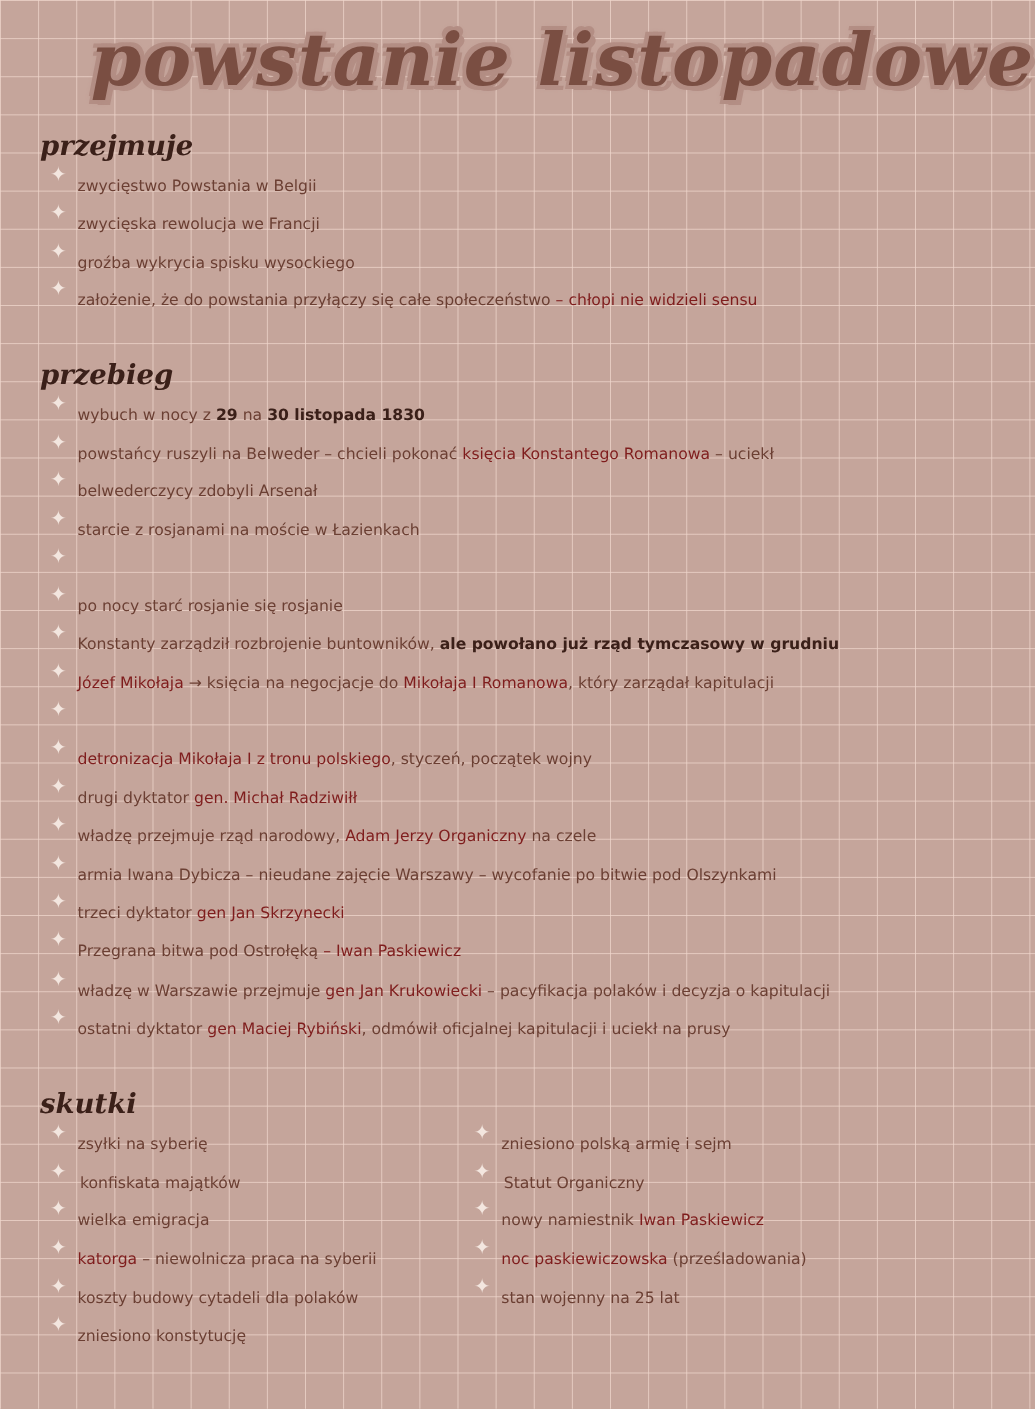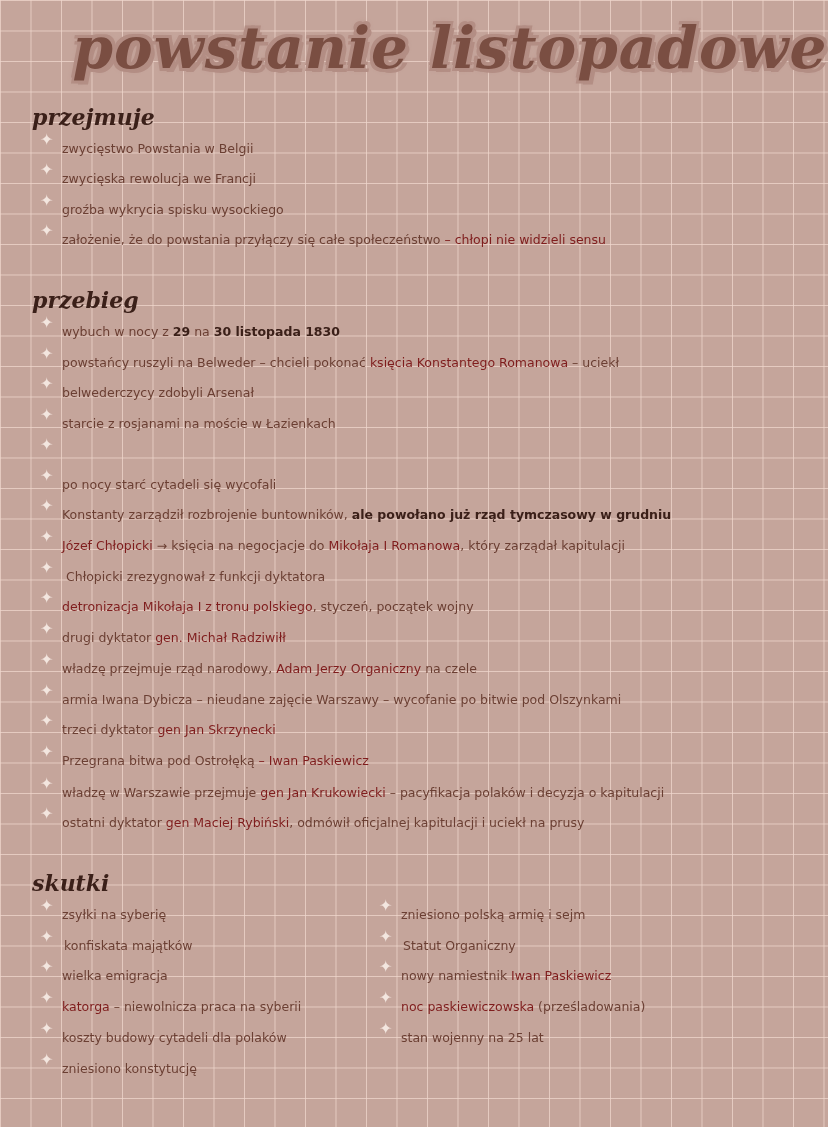--- a/index.html
+++ b/index.html
@@ -53,27 +53,27 @@
 <div class="item" style="left:62px;top:321px"><span class="star">✦</span><span>wybuch w nocy z </span><span class="dark">29</span><span> na </span><span class="dark">30 listopada 1830</span></div>
 
 <div class="item" style="left:62px;top:352px"><span class="star">✦</span><span>powstańcy ruszyli na Belweder – chcieli pokonać </span><span class="muted">księcia Konstantego Romanowa</span><span> – uciekł</span></div>
 
 <div class="item" style="left:62px;top:382px"><span class="star">✦</span><span>belwederczycy zdobyli Arsenał</span></div>
 
 <div class="item" style="left:62px;top:413px"><span class="star">✦</span><span>starcie z rosjanami na moście w Łazienkach</span></div>
 
 <div class="item" style="left:62px;top:443px"><span class="star">✦</span></div>
 
-<div class="item" style="left:62px;top:474px"><span class="star">✦</span><span>po nocy starć cytadeli się wycofali</span></div>
+<div class="item" style="left:62px;top:474px"><span class="star">✦</span><span>po nocy starć rosjanie się rosjanie</span></div>
 
 <div class="item" style="left:62px;top:504px"><span class="star">✦</span><span>Konstanty zarządził rozbrojenie buntowników, </span><span class="dark">ale powołano już rząd tymczasowy w grudniu</span></div>
 
-<div class="item" style="left:62px;top:535px"><span class="star">✦</span><span class="muted">Józef Chłopicki</span><span> → księcia na negocjacje do </span><span class="muted">Mikołaja I Romanowa</span><span>, który zarządał kapitulacji</span></div>
+<div class="item" style="left:62px;top:535px"><span class="star">✦</span><span class="muted">Józef Mikołaja</span><span> → księcia na negocjacje do </span><span class="muted">Mikołaja I Romanowa</span><span>, który zarządał kapitulacji</span></div>
 
-<div class="item" style="left:66px;top:566px"><span class="star" style="left:-26px">✦</span><span>Chłopicki zrezygnował z funkcji dyktatora</span></div>
+<div class="item" style="left:66px;top:566px"><span class="star" style="left:-26px">✦</span></div>
 
 <div class="item" style="left:62px;top:596px"><span class="star">✦</span><span class="muted">detronizacja Mikołaja I z tronu polskiego</span><span>, styczeń, początek wojny</span></div>
 
 <div class="item" style="left:62px;top:627px"><span class="star">✦</span><span>drugi dyktator </span><span class="muted">gen. Michał Radziwiłł</span></div>
 
 <div class="item" style="left:62px;top:658px"><span class="star">✦</span><span>władzę przejmuje rząd narodowy, </span><span class="muted">Adam Jerzy Organiczny</span><span> na czele</span></div>
 
 <div class="item" style="left:62px;top:689px"><span class="star">✦</span><span>armia Iwana Dybicza – nieudane zajęcie Warszawy – wycofanie po bitwie pod Olszynkami</span></div>
 
 <div class="item" style="left:62px;top:719px"><span class="star">✦</span><span>trzeci dyktator </span><span class="muted">gen Jan Skrzynecki</span></div>

